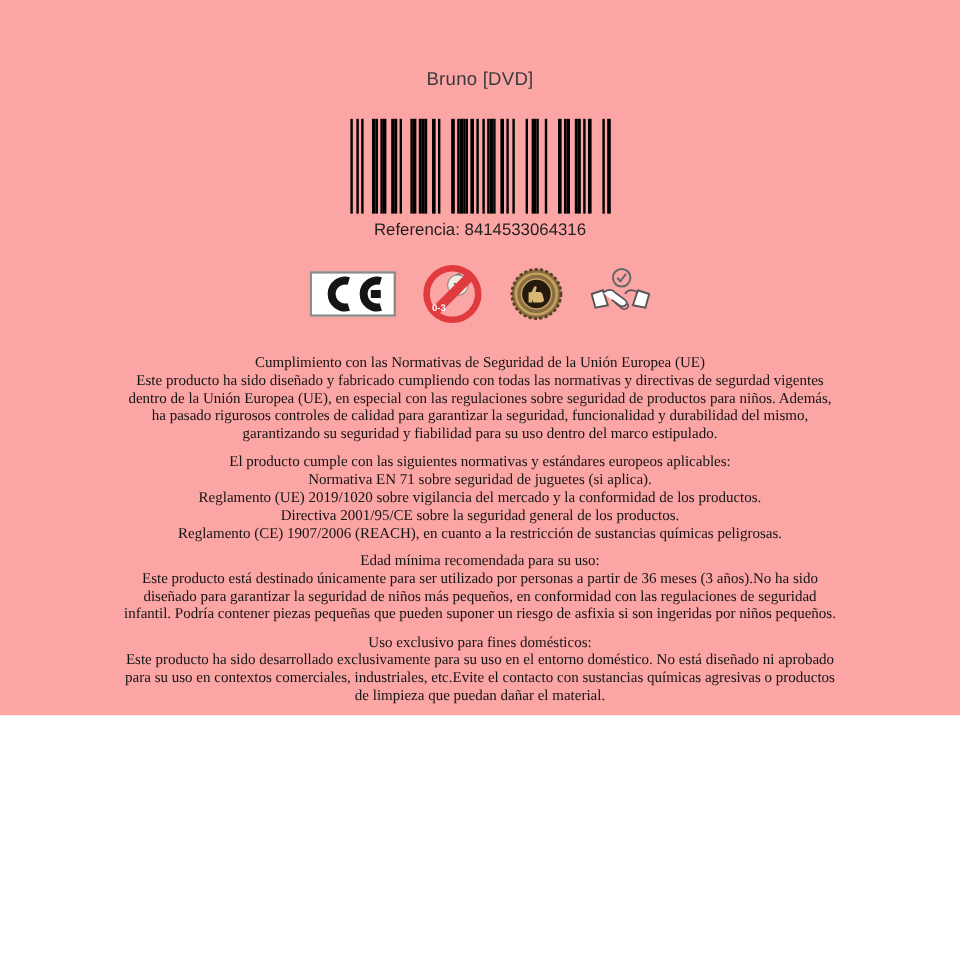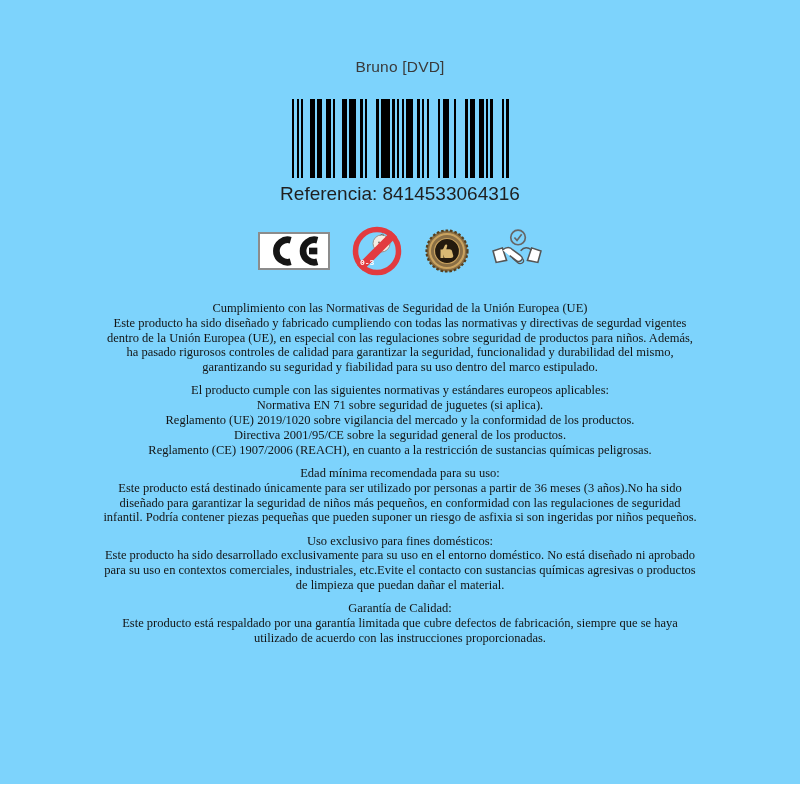--- a/index.html
+++ b/index.html
@@ -6,54 +6,53 @@
     margin: 0;
     padding: 0;
     background: #ffffff;
     width: 800px;
     height: 800px;
     font-family: "Liberation Sans", sans-serif;
     overflow: hidden;
   }
   .page {
     width: 800px;
-    height: 784px;
+    height: 596px;
     box-sizing: border-box;
     padding-top: 58px;
     text-align: center;
-    background: #7dd3fc;
+    background: #fca5a5;
   }
   .title {
     font-size: 15.5px;
     font-weight: 400;
     color: #3a3a3a;
     margin: 0;
     letter-spacing: 0.2px;
   }
   .barcode {
     display: flex;
     width: 216px;
     height: 79px;
     margin: 23px auto 5px auto;
   }
   .bc-m { flex: 1; }
   .bc-m.on { background: #000000; }
   .reference {
-    font-size: 19px;
+    font-size: 14px;
     color: #1f1f1f;
     margin-top: 2px;
   }
   .icons-row {
     margin-top: 20px;
     height: 52px;
     display: flex;
     justify-content: center;
     align-items: center;
     gap: 22px;
-    font-family: Liberation Mono, monospace;
   }
   .ce-box {
     width: 72px;
     height: 38px;
     box-sizing: border-box;
     border: 2px solid #8c8c8c;
     background: #ffffff;
     display: flex;
     align-items: center;
     justify-content: center;
@@ -236,17 +235,15 @@
 Este producto ha sido diseñado y fabricado cumpliendo con todas las normativas y directivas de segurdad vigentes dentro de la Unión Europea (UE), en especial con las regulaciones sobre seguridad de productos para niños. Además, ha pasado rigurosos controles de calidad para garantizar la seguridad, funcionalidad y durabilidad del mismo, garantizando su seguridad y fiabilidad para su uso dentro del marco estipulado.</p>
     <p>El producto cumple con las siguientes normativas y estándares europeos aplicables:
 Normativa EN 71 sobre seguridad de juguetes (si aplica).
 Reglamento (UE) 2019/1020 sobre vigilancia del mercado y la conformidad de los productos.
 Directiva 2001/95/CE sobre la seguridad general de los productos.
 Reglamento (CE) 1907/2006 (REACH), en cuanto a la restricción de sustancias químicas peligrosas.</p>
     <p>Edad mínima recomendada para su uso:
 Este producto está destinado únicamente para ser utilizado por personas a partir de 36 meses (3 años).No ha sido diseñado para garantizar la seguridad de niños más pequeños, en conformidad con las regulaciones de seguridad infantil. Podría contener piezas pequeñas que pueden suponer un riesgo de asfixia si son ingeridas por niños pequeños.</p>
     <p>Uso exclusivo para fines domésticos:
 Este producto ha sido desarrollado exclusivamente para su uso en el entorno doméstico. No está diseñado ni aprobado para su uso en contextos comerciales, industriales, etc.Evite el contacto con sustancias químicas agresivas o productos de limpieza que puedan dañar el material.</p>
-    <p>Garantía de Calidad:
-Este producto está respaldado por una garantía limitada que cubre defectos de fabricación, siempre que se haya utilizado de acuerdo con las instrucciones proporcionadas.</p>
   </div>
 
 </div>
 
 </body></html>

